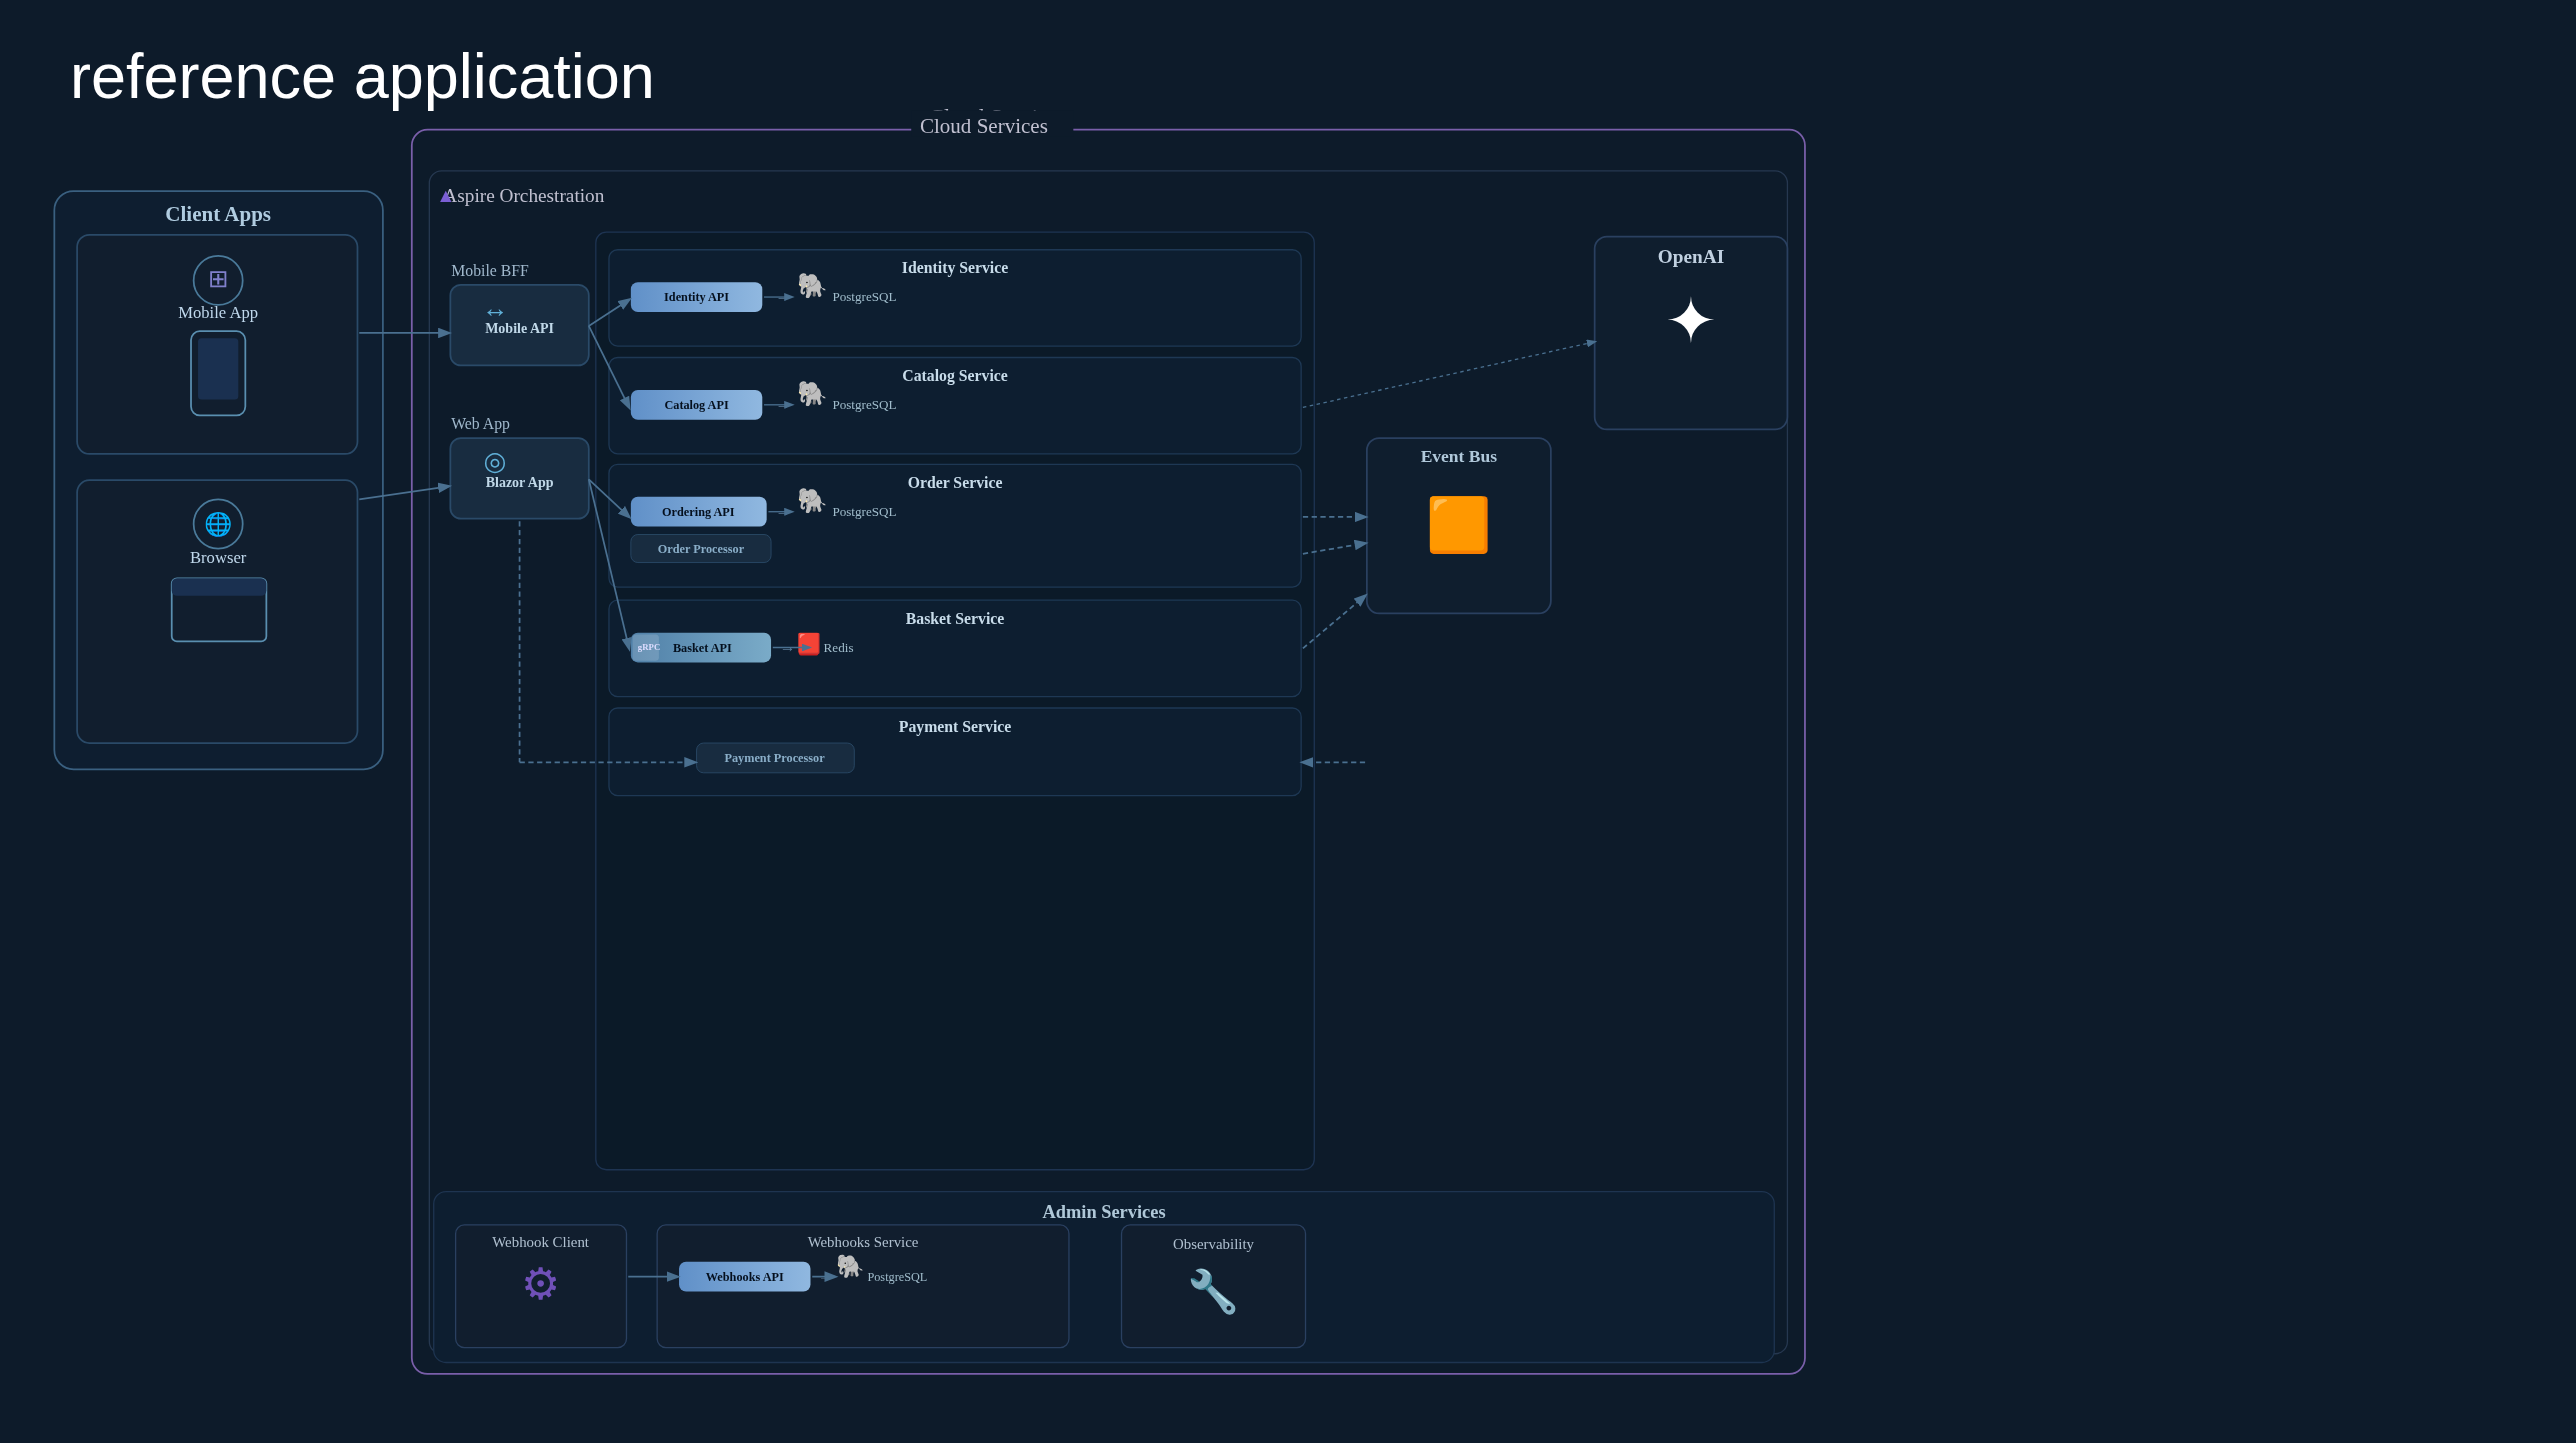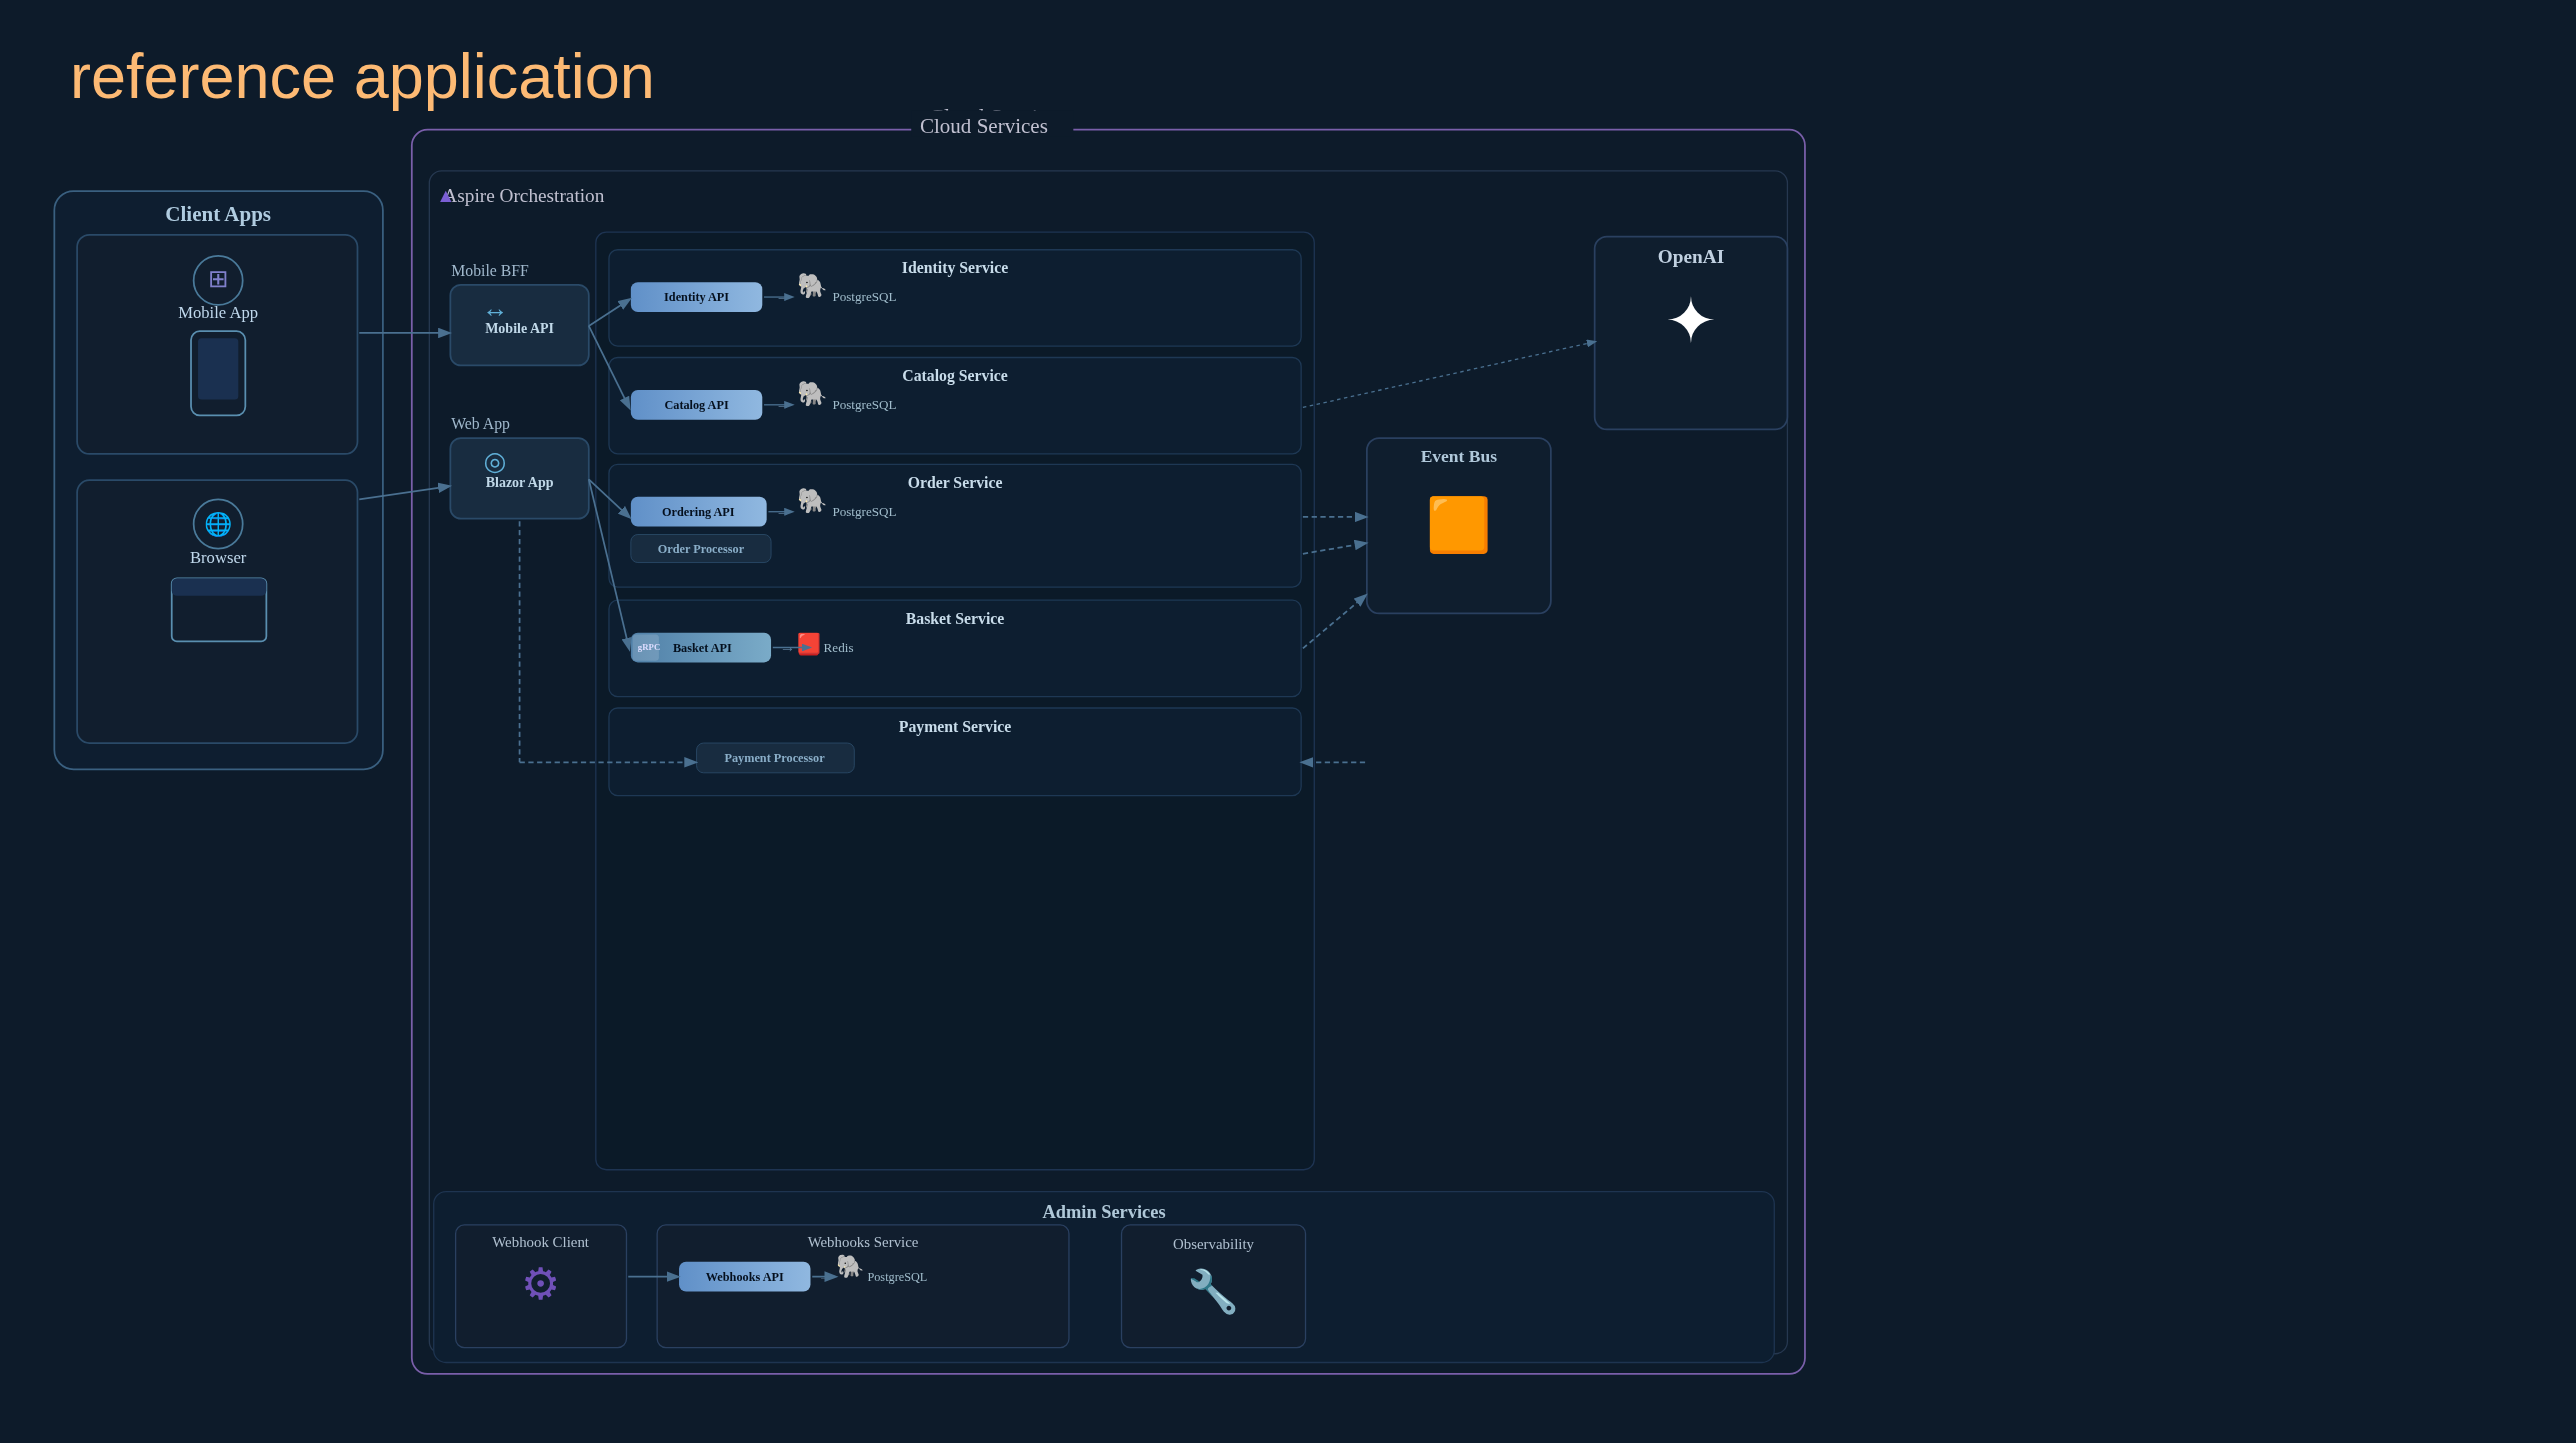--- a/index.html
+++ b/index.html
@@ -15,21 +15,21 @@
 
     .page-title {
       position: absolute;
       top: 42px;
       left: 70px;
       font-size: 63px;
       font-weight: 400;
       line-height: 1.1;
     }
     .page-title .bold { font-weight: 700; color: #fff; }
-    .page-title .blue { color: #fdba74; font-weight: 300; }
+    .page-title .blue { color: #ffffff; font-weight: 300; }
 
     
     .connections-svg {
       position: absolute;
       top: 0; left: 0;
       width: 2576px;
       height: 1444px;
       pointer-events: none;
     }
   </style>

